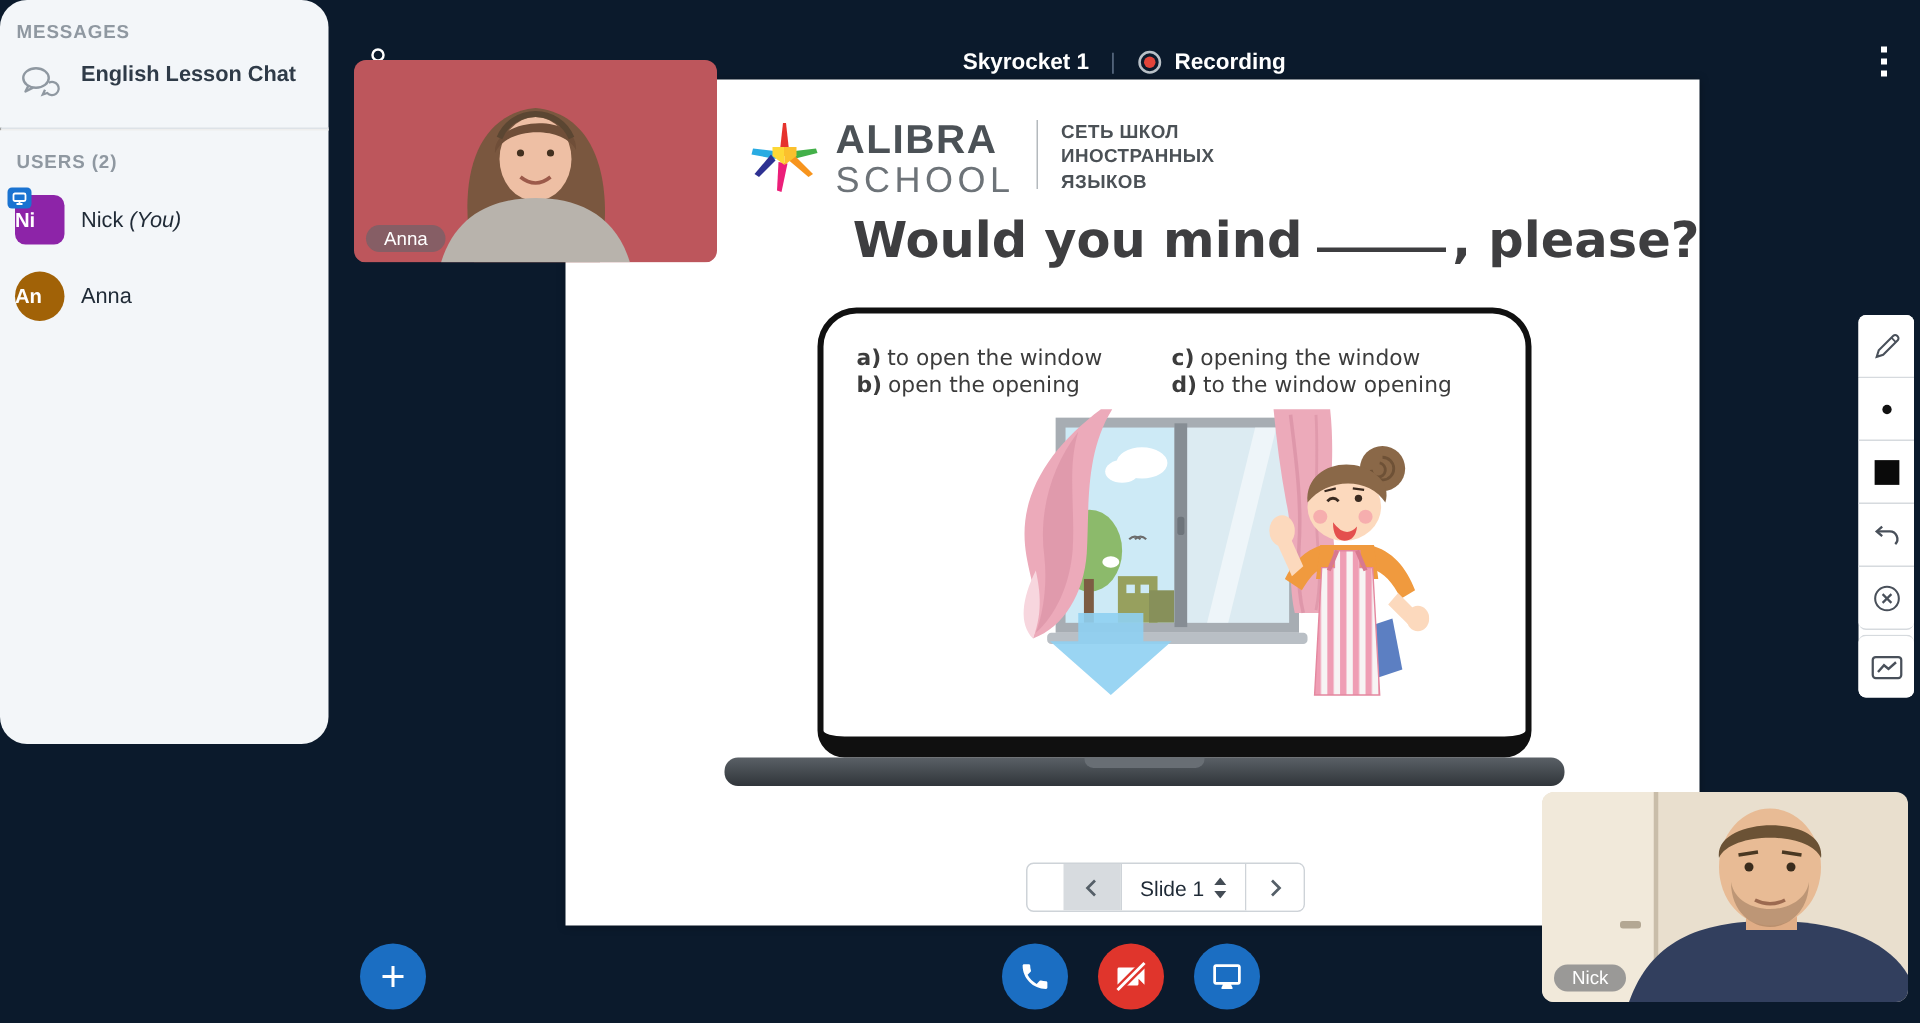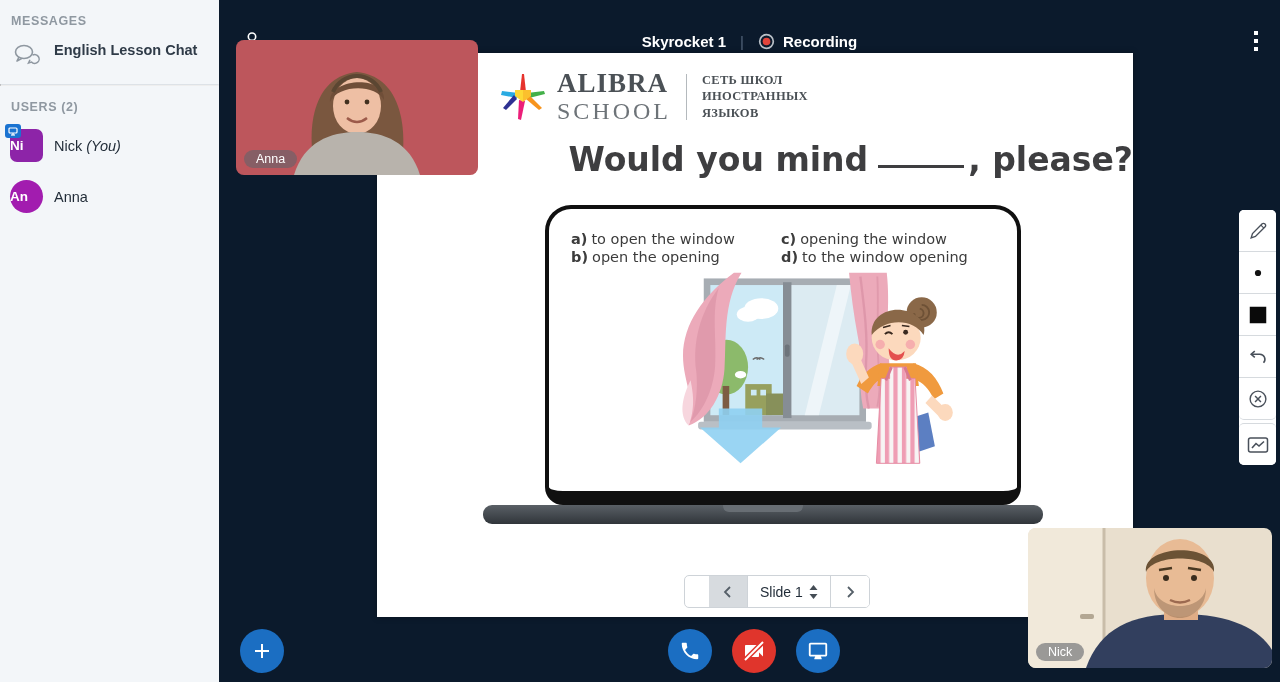--- a/index.html
+++ b/index.html
@@ -1,21 +1,21 @@
 <!DOCTYPE html>
 <html><head>
 <meta charset="utf-8">
 <style>
   * { margin:0; padding:0; box-sizing:border-box; }
   html,body { width:1280px; height:682px; overflow:hidden; }
   body { font-family:"Liberation Sans", sans-serif; background:#0b1a2c; position:relative; }
   .abs { position:absolute; }
 
   
-  .sidebar { left:0; top:0; width:219px; height:682px; background:#f3f6f9; z-index:5; }
+  .sidebar { left:0; top:0; width:219px; height:496px; background:#f3f6f9; z-index:5;border-radius:18px; }
   .side-header { font-size:12.5px; font-weight:bold; color:#8f98a1; letter-spacing:.6px; padding:14px 0 6px 11px; }
   .chat-row { display:flex; align-items:flex-start; gap:14px; padding:8px 15px 12px 12px; cursor:pointer;font-weight:bold; }
   .chat-row .label { font-size:14.5px; color:#2f3b48; }
   .side-divider { border-top:1px solid #dde2e7; margin:0; }
   .user-row { display:flex; align-items:center; gap:11px; padding:9px 10px; cursor:pointer; }
   .avatar { width:33px; height:33px; display:flex; align-items:center; justify-content:flex-start;
             color:#fff; font-size:13.5px; font-weight:bold; position:relative; flex:0 0 auto; }
   .avatar.square { border-radius:7px; }
   .avatar.circle { border-radius:50%; }
   .presenter-badge { position:absolute; left:-5px; top:-5px; width:16px; height:14px; background:#1a73d1;
@@ -28,21 +28,21 @@
   .topbar-title-wrap { position:absolute; left:0; right:0; top:0; height:50px; display:flex; align-items:center; justify-content:center; gap:14px; }
   .meeting-title { color:#fff; font-size:15px; font-weight:bold; }
   .title-sep { color:#53647a; font-size:15px; }
   .recording-chip { display:flex; align-items:center; gap:8px; cursor:pointer; }
   .recording-label { color:#fff; font-size:15px; font-weight:bold; }
   .person-toggle { position:absolute; left:20px; top:12px; width:26px; height:26px; cursor:pointer; }
   .kebab { position:absolute; right:10px; top:11px; width:28px; height:28px; display:flex; align-items:center; justify-content:center; cursor:pointer; }
 
   
   .slide { left:377px; top:53px; width:756px; height:564px; background:#fff; z-index:1; box-shadow:0 0 6px rgba(0,0,0,.35); }
-  .logo-row { position:absolute; left:122px; top:17px; display:flex; align-items:center;font-family:Liberation Serif, serif; }
+  .logo-row { position:absolute; left:122px; top:27px; display:flex; align-items:flex-start; }
   .brand-text { margin-left:10px; line-height:1; }
   .brand-top { font-size:27px; font-weight:bold; color:#4b5156; letter-spacing:1px; }
   .brand-bottom { font-size:24px; font-weight:normal; color:#6d7378; letter-spacing:3px; margin-top:2px; }
   .logo-divider { width:1px; height:46px; background:#b4b9bd; margin:0 15px; }
   .tagline { font-size:12.5px; font-weight:bold; color:#4b5156; line-height:1.3; letter-spacing:.3px; }
   .slide-heading { position:absolute; left:0; right:0; top:87px; text-align:right;
                    font-family:"DejaVu Sans", sans-serif; font-size:33px; font-weight:bold; color:#3e3e40; }
   .blank-line { display:inline-block; width:86px; border-bottom:3px solid #3e3e40; transform:translateY(-3px); margin:0 4px 0 10px; }
 
   .laptop-screen { position:absolute; left:168px; top:152px; width:476px; height:300px; background:#fff;
@@ -112,21 +112,21 @@
           <line x1="3" y1="8" x2="7" y2="8" stroke="#fff" stroke-width="1.2"></line>
         </svg>
       </span>
     </span>
     <span class="user-name">
       <span>Nick</span> <i>(You)</i>
     </span>
   </div>
 
   <div class="user-row">
-    <span class="avatar circle" style="background:#a21caf">
+    <span class="avatar circle" style="background:#a16207">
       <span>An</span>
     </span>
     <span class="user-name">
       <span>Anna</span> <i></i>
     </span>
   </div>
 </div>
 
 <div class="topbar abs">
   <span class="person-toggle">

